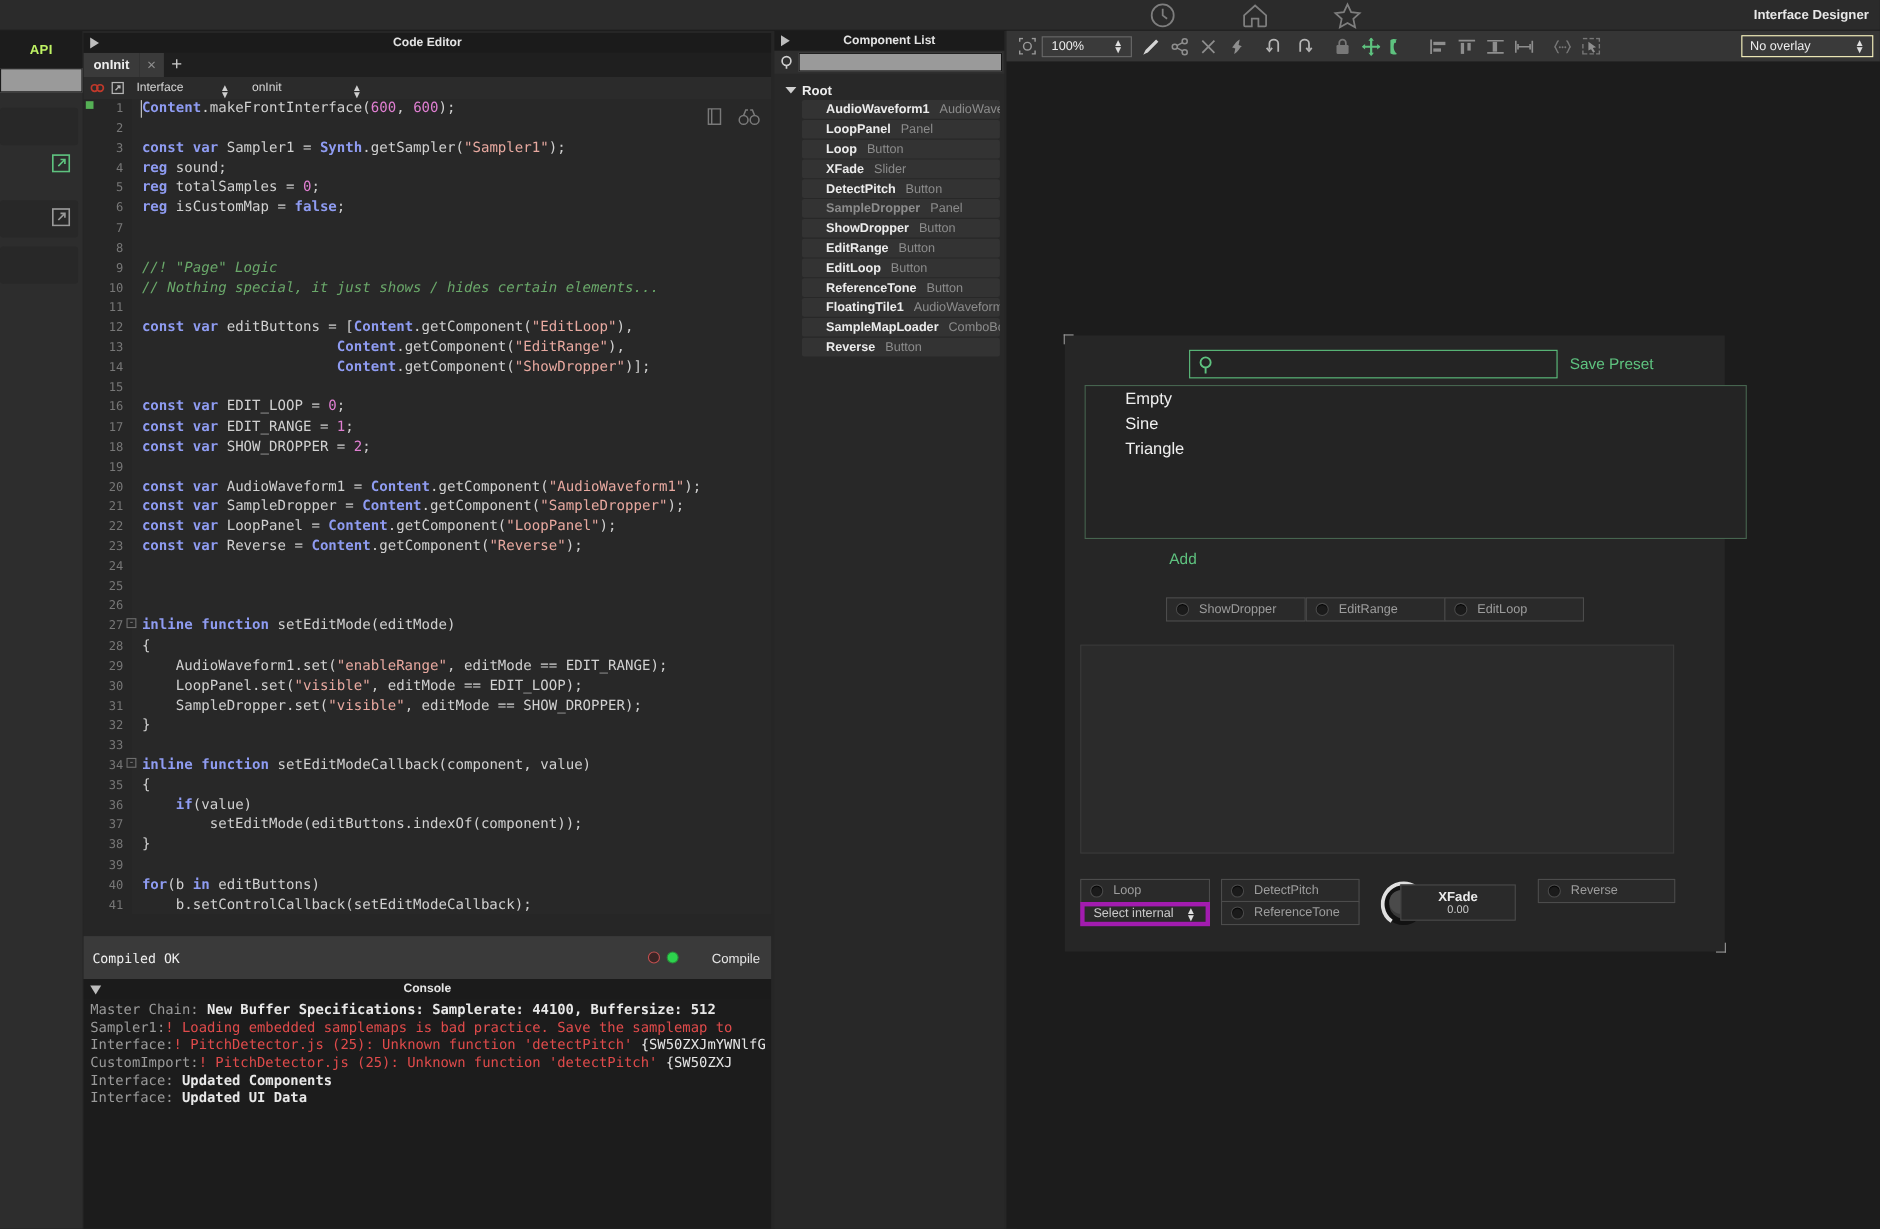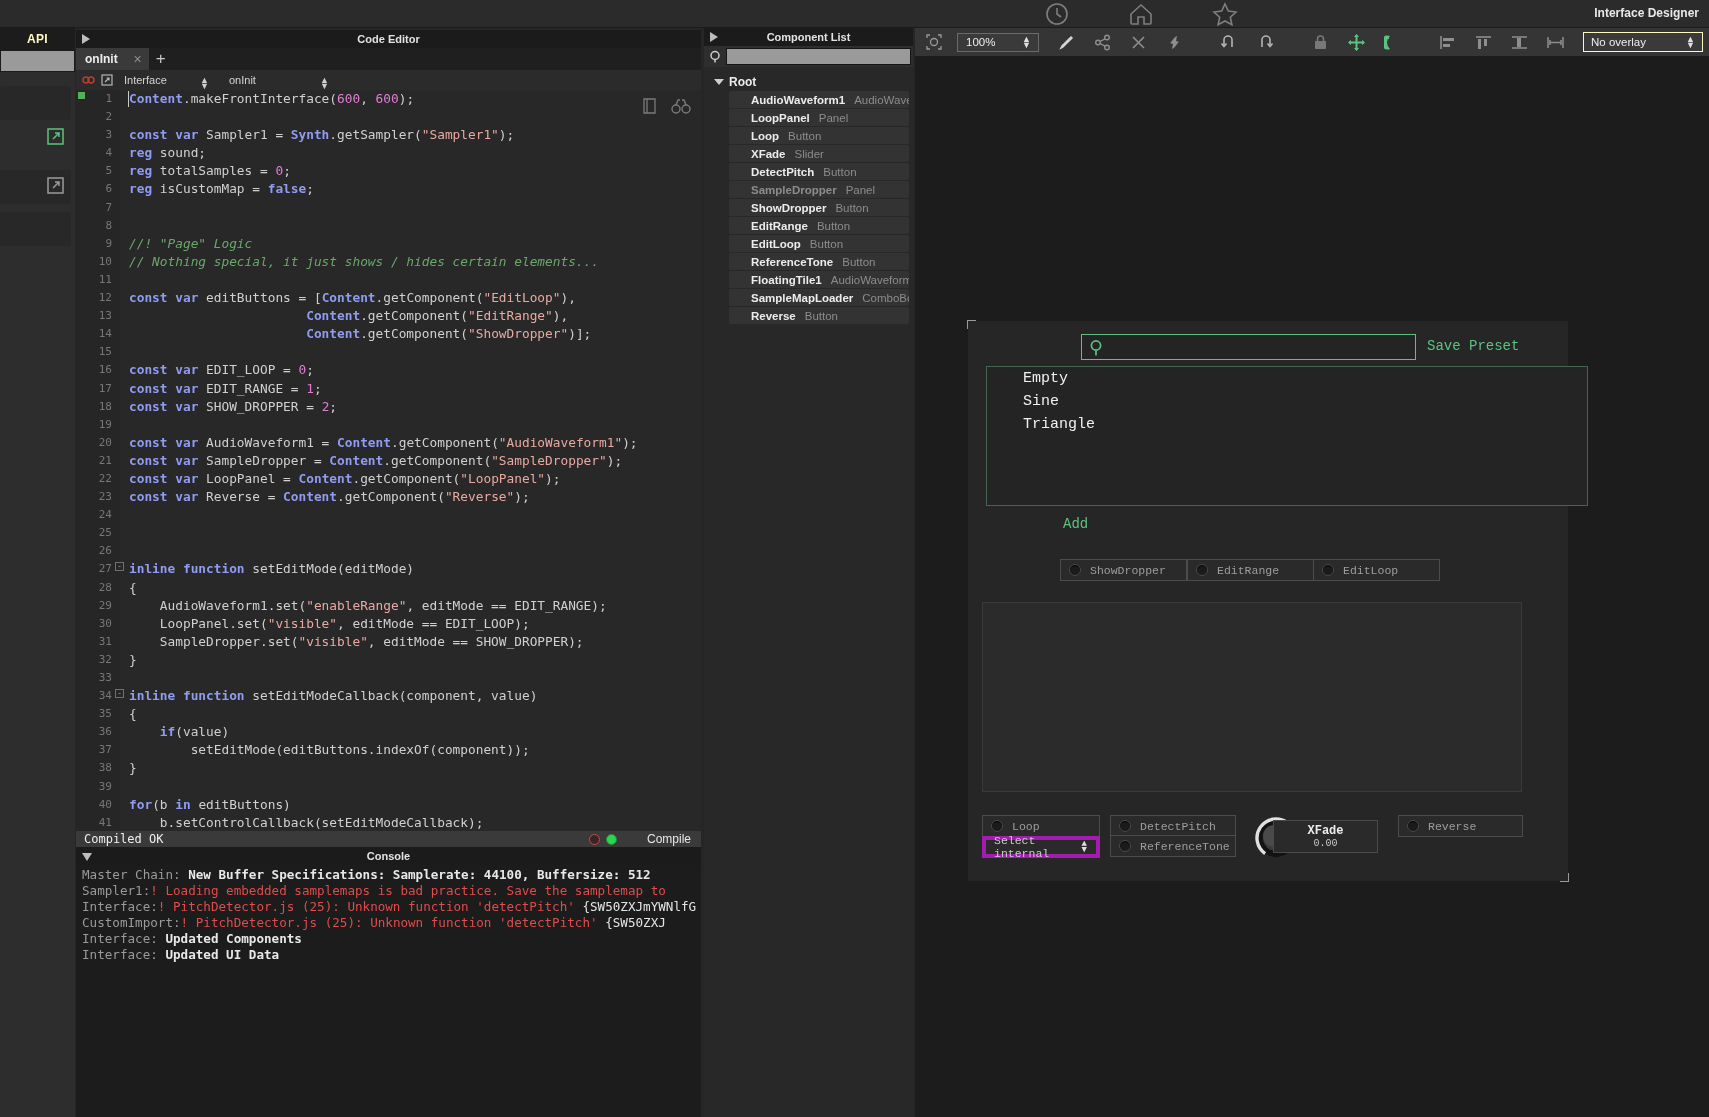--- a/index.html
+++ b/index.html
@@ -17,21 +17,21 @@
     position: absolute; left: 0; top: 0; width: 1709px; height: 28px;
     background: #2b2b2b; border-bottom: 1px solid #1b1b1b;
   }
   .topicons { position: absolute; left: 1040px; top: 0px; display: flex; gap: 50px; }
   .topicon { width: 34px; height: 28px; display: flex; align-items: center; justify-content: center; opacity: .75; }
   .topicon svg { display: block; }
 
   
   .apipanel { position: absolute; left: 0; top: 28px; width: 75px; height: 1089px; background: #2d2d2d; }
   .api-header {
-    height: 22px; background: #1c1c1c; color: #fef9c3; font-size: 12px; font-weight: bold;
+    height: 34px; background: #1c1c1c; color: #bef264; font-size: 12px; font-weight: bold;
     display: flex; align-items: center; justify-content: center; letter-spacing: .3px;
   }
   .api-search { height: 22px; margin: 0; background: #9a9a9a; border: 1px solid #1b1b1b; }
   .api-row { height: 34px; margin: 8px 4px 0 0; background: #282828; border-radius: 3px; position: relative; }
   .api-row.a { margin-top: 14px; }
   .api-extern { position: absolute; right: 7px; top: 7px; }
 
   
   .codepanel { position: absolute; left: 76px; top: 30px; width: 625px; height: 1087px; background: #262626; }
   .panel-title {
@@ -65,22 +65,22 @@
   .kw { color: #8f9cf2; font-weight: bold; }
   .cls { color: #8f9cf2; font-weight: bold; }
   .str { color: #e8a9a0; }
   .num2 { color: #e07fd2; }
   .cmt { color: #6aa86a; font-style: italic; }
   .pl { color: #d0d0d0; }
   .caret { position: absolute; left: 52px; top: 1px; width: 1px; height: 16px; background: #ccc; }
   .ed-icons { position: absolute; right: 10px; top: 8px; display: flex; gap: 14px; opacity: .8; }
   .gmark { position: absolute; left: 2px; top: 2px; width: 7px; height: 7px; background: #55b055; }
 
-  .compiled { height: 16px; background: #3a3a3a; display: flex; align-items: center; position: relative;
-              color: #efefef; font-size: 12px; font-family: "DejaVu Sans Mono", monospace; padding-left: 8px; }
+  .compiled { height: 39px; background: #3a3a3a; display: flex; align-items: center; position: relative;
+              color: #efefef; font-size: 12px; font-family: "DejaVu Sans Mono", monospace; padding-left: 8px; margin-top: 20px; }
   .led { width: 11px; height: 11px; border-radius: 50%; }
   .led.red { background: #3a2525; border: 1.5px solid #c04f4f; }
   .led.green { background: #2dd44d; border: 1.5px solid #2a8a3a; }
   .compile-btn { position: absolute; right: 10px; font-family: "Liberation Sans", sans-serif; font-size: 12px; color: #e6e6e6; }
 
   .console-title { height: 18px; background: #1b1b1b; color: #e3e3e3; font-size: 11px; font-weight: bold;
                    display: flex; align-items: center; justify-content: center; position: relative; }
   .console-body { background: #1c1c1c; height: 280px; padding: 2px 0 0 6px; font-family: "DejaVu Sans Mono", monospace;
                   font-size: 12.6px; line-height: 16px; overflow: hidden; }
   .cline { white-space: pre; }
@@ -99,32 +99,32 @@
   .tri { width: 0; height: 0; border-left: 5px solid transparent; border-right: 5px solid transparent; border-top: 6px solid #cfcfcf; }
   .cl-item { margin: 1px 4px 1px 25px; height: 17px; background: #333; border-radius: 2px; display: flex; align-items: center;
              padding-left: 22px; position: relative; overflow: hidden; }
   .cl-item .nm { color: #ececec; font-weight: bold; white-space: nowrap; }
   .cl-item .ty { color: #8c8c8c; font-weight: normal; margin-left: 9px; white-space: nowrap; }
   .cl-item.dim .nm { color: #8c8c8c; }
 
   
   .idpanel { position: absolute; left: 915px; top: 28px; width: 794px; height: 1089px; background: #242424; }
   .id-title { position: absolute; right: 10px; top: -22px; color: #e8e8e8; font-size: 12px; font-weight: bold; }
-  .id-toolbar { height: 28px; background: #353535; display: flex; align-items: center; gap: 10px; padding-left: 6px; }
+  .id-toolbar { height: 28px; background: #353535; display: flex; align-items: center; gap: 0px; padding-left: 6px; }
   .tb-btn { width: 26px; height: 26px; display: flex; align-items: center; justify-content: center; }
   .tb-sep { width: 9px; }
   .zoomsel { width: 82px; height: 19px; border: 1px solid #6a6a6a; background: #3a3a3a; color: #ededed;
              font-size: 11.5px; display: flex; align-items: center; padding-left: 8px; position: relative; margin-right: 4px; }
   .zoomsel .ud { position: absolute; right: 7px; font-size: 9px; line-height: 6px; color: #e0e0e0; text-align: center; }
   .ovsel { position: absolute; right: 6px; top: 4px; width: 120px; height: 20px; background: #3a3a3a; border: 1px solid #fef9c3;
            color: #ededed; font-size: 11.5px; display: flex; align-items: center; padding-left: 7px; }
   .ovsel .ud { position: absolute; right: 7px; font-size: 9px; line-height: 6px; color: #e0e0e0; text-align: center; }
 
   .canvas { position: absolute; left: 0; top: 28px; right: 0; bottom: 0; background: #1c1c1c; }
-  .iface { position: absolute; left: 53px; top: 265px; width: 600px; height: 560px; background: #262626; font-family: Liberation Mono, monospace; }
+  .iface { position: absolute; left: 53px; top: 249px; width: 600px; height: 560px; background: #262626; }
   .crn { position: absolute; width: 9px; height: 9px; border: 1px solid #9a9a9a; }
   .crn.tl { left: -1px; top: -1px; border-right: 0; border-bottom: 0; }
   .crn.br { right: -1px; bottom: -1px; border-left: 0; border-top: 0; }
 
   .green-search { position: absolute; left: 113px; top: 13px; width: 335px; height: 26px; border: 1px solid #5ec27f; background: #242424; }
   .gs-ico { position: absolute; left: 7px; top: 4px; }
   .savepreset { position: absolute; left: 459px; top: 17px; color: #5ec27f; font-size: 14px; }
   .listbox { position: absolute; left: 18px; top: 45px; width: 602px; height: 140px; border: 1px solid #46644f; background: #242424; }
   .lb-item { color: #f0f0f0; font-size: 15px; padding: 3px 0 3px 36px; }
   .addbtn { position: absolute; left: 95px; top: 195px; color: #5ec27f; font-size: 14px; }

